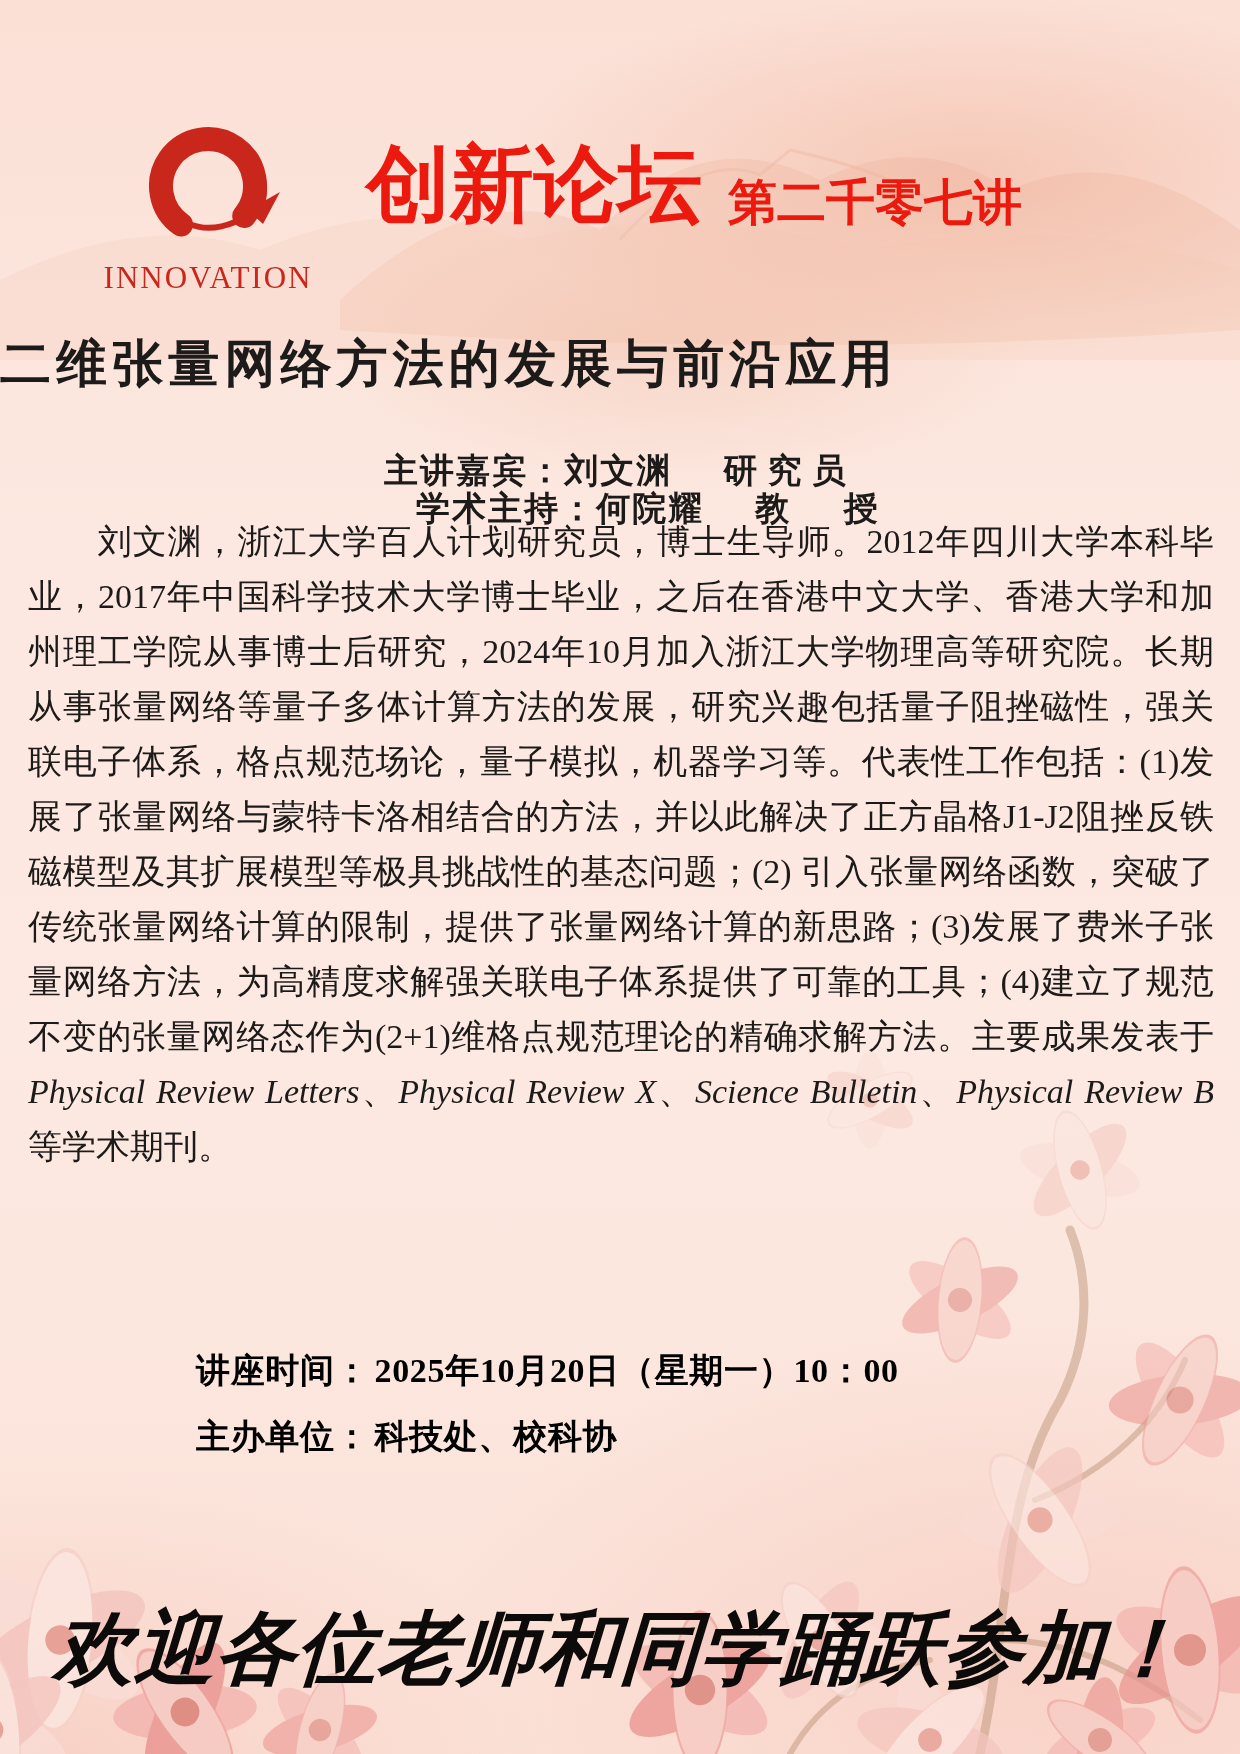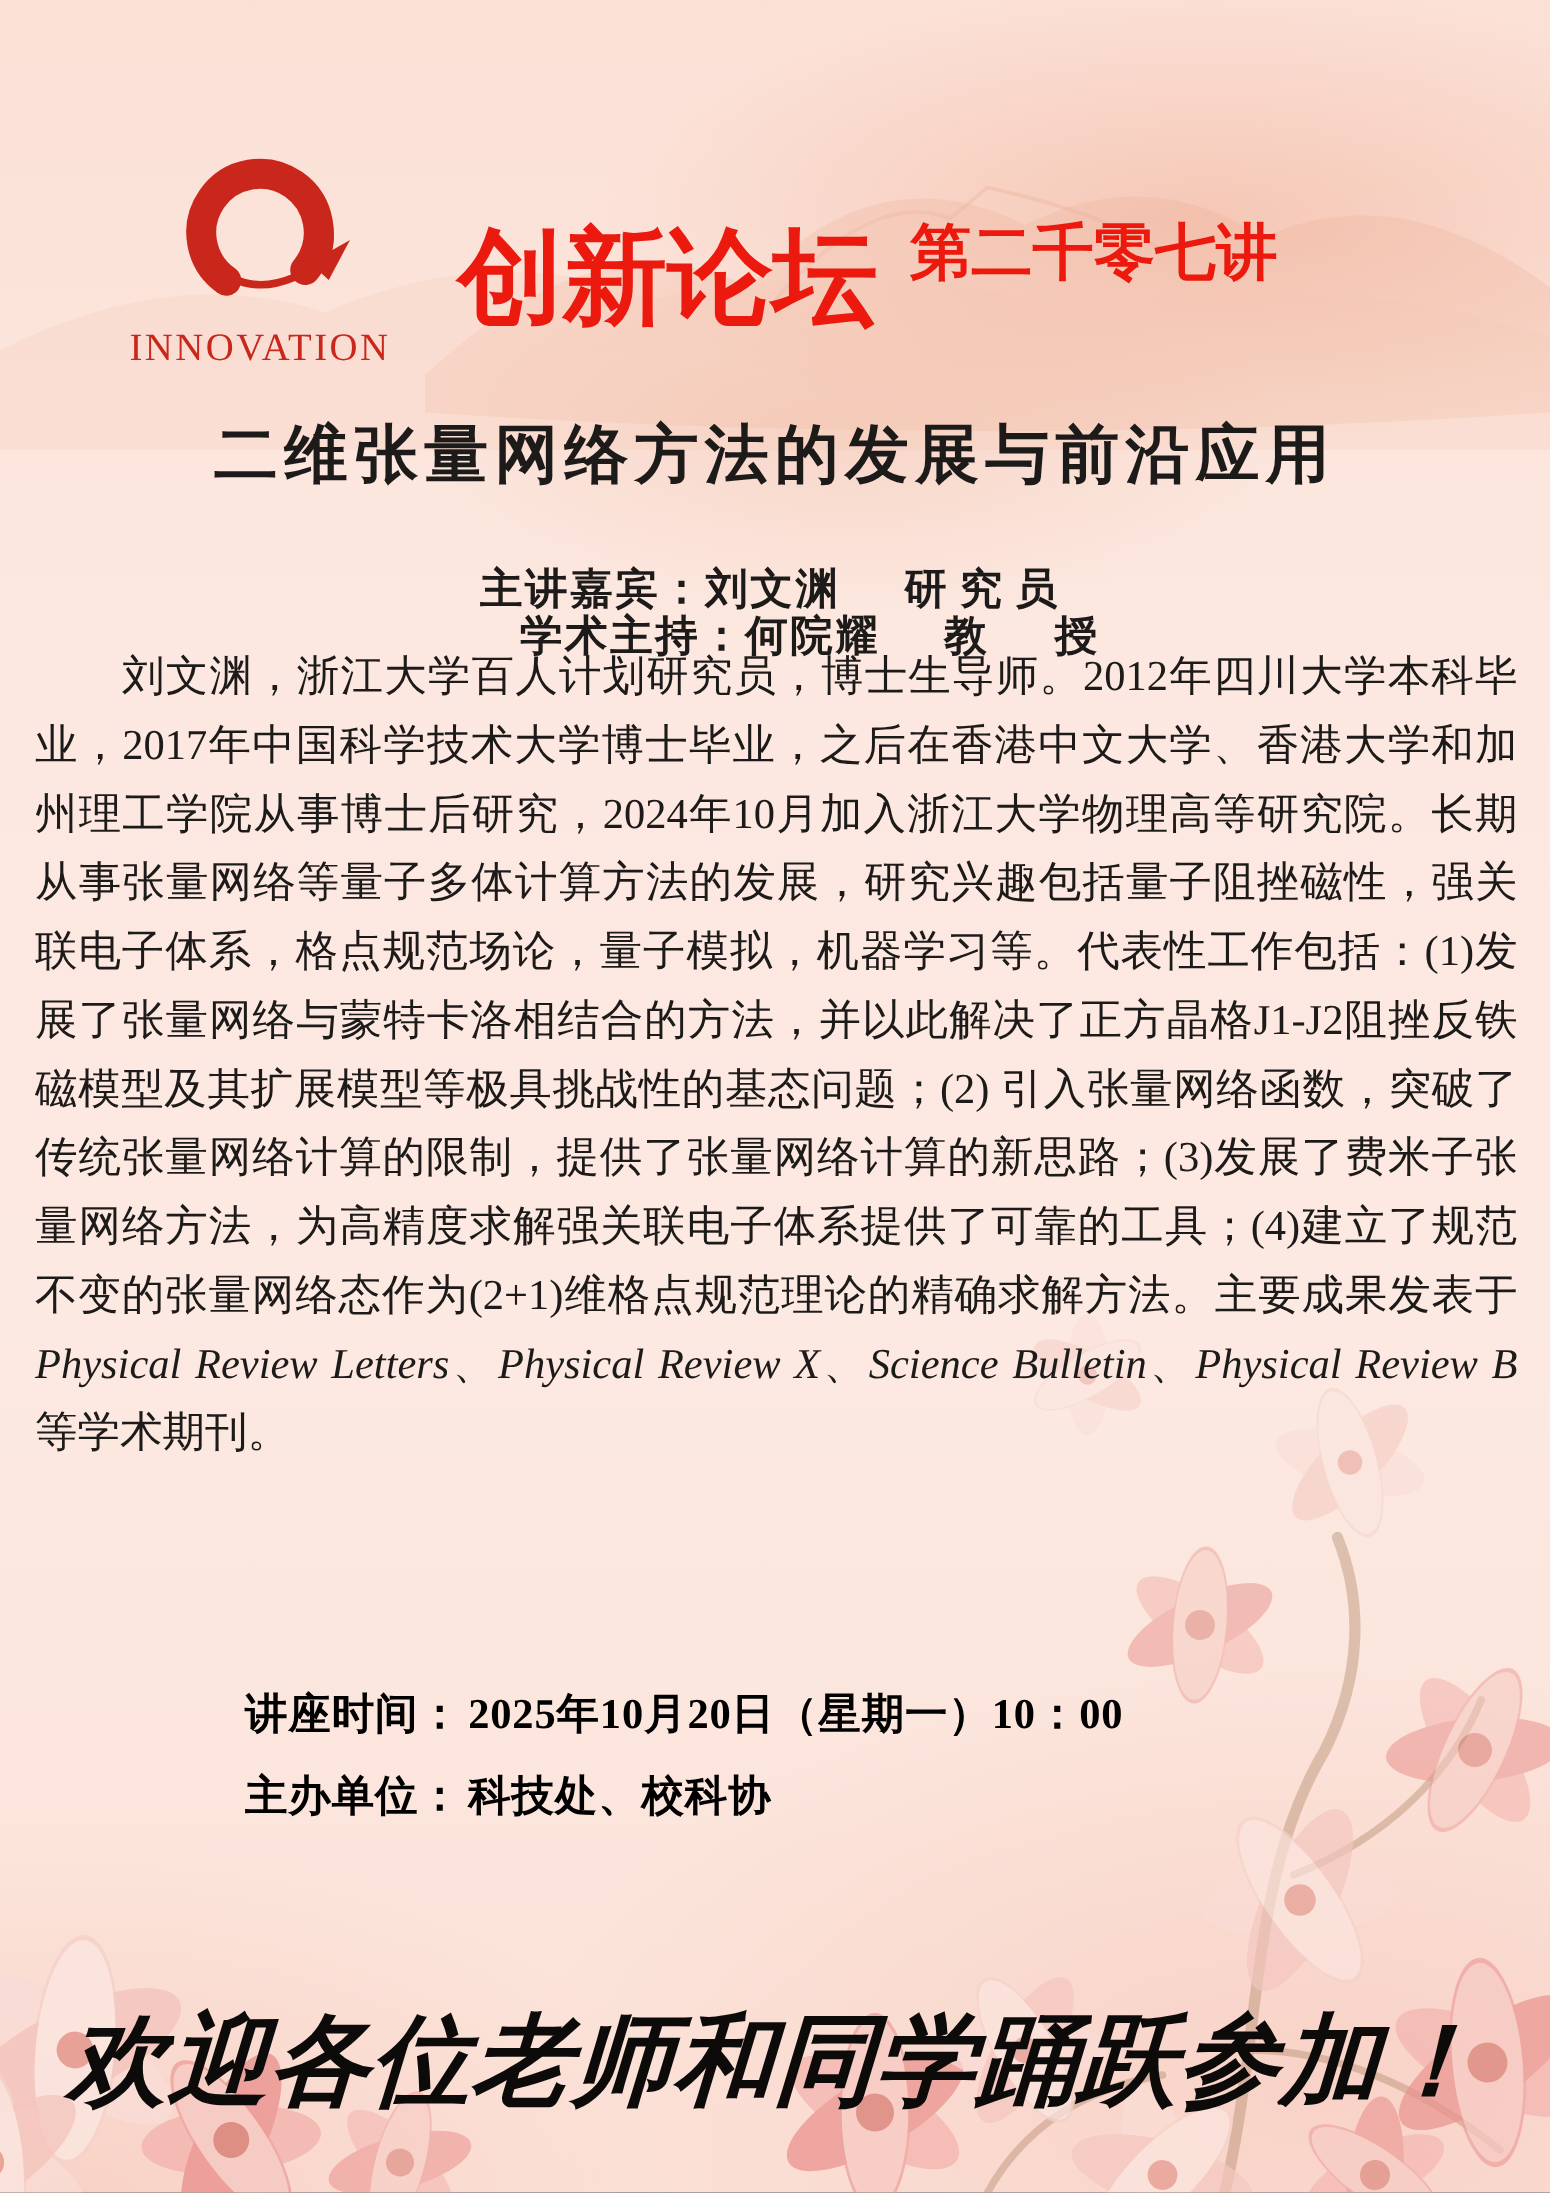--- a/index.html
+++ b/index.html
@@ -25,33 +25,32 @@
   .logo-text{
     font-family:"Liberation Serif",serif;
     color:var(--logo-red,#c62f23);
     font-size:31px;letter-spacing:2px;margin-top:2px;text-align:center;
   }
   .forum-title{
     position:absolute;left:366px;top:142px;
     font-family:"Liberation Sans","DejaVu Sans",sans-serif;
     font-weight:900;font-size:84px;line-height:1;
     color:var(--accent-red,#ec1a0e);
-    margin-top:37px;
   }
   .forum-episode{
     position:absolute;left:728px;top:178px;
     font-family:"Liberation Sans","DejaVu Sans",sans-serif;
     font-weight:900;font-size:49px;line-height:1;
     color:var(--accent-red,#ec1a0e);
   }
 
   
   .lecture-title{
     position:absolute;left:0;top:330px;width:100%;
-    text-align:center;
+    text-align:left;
     font-weight:700;font-size:51px;letter-spacing:.10em;
     color:var(--text-dark,#1d1b1a);
   }
   .person-line{
     position:absolute;left:0;width:100%;text-align:center;
     font-weight:700;font-size:34px;color:var(--text-dark,#1d1b1a);
     letter-spacing:.06em;
   }
   .speaker-line{top:448px;}
   .host-line{top:486px;padding-left:32px;}

